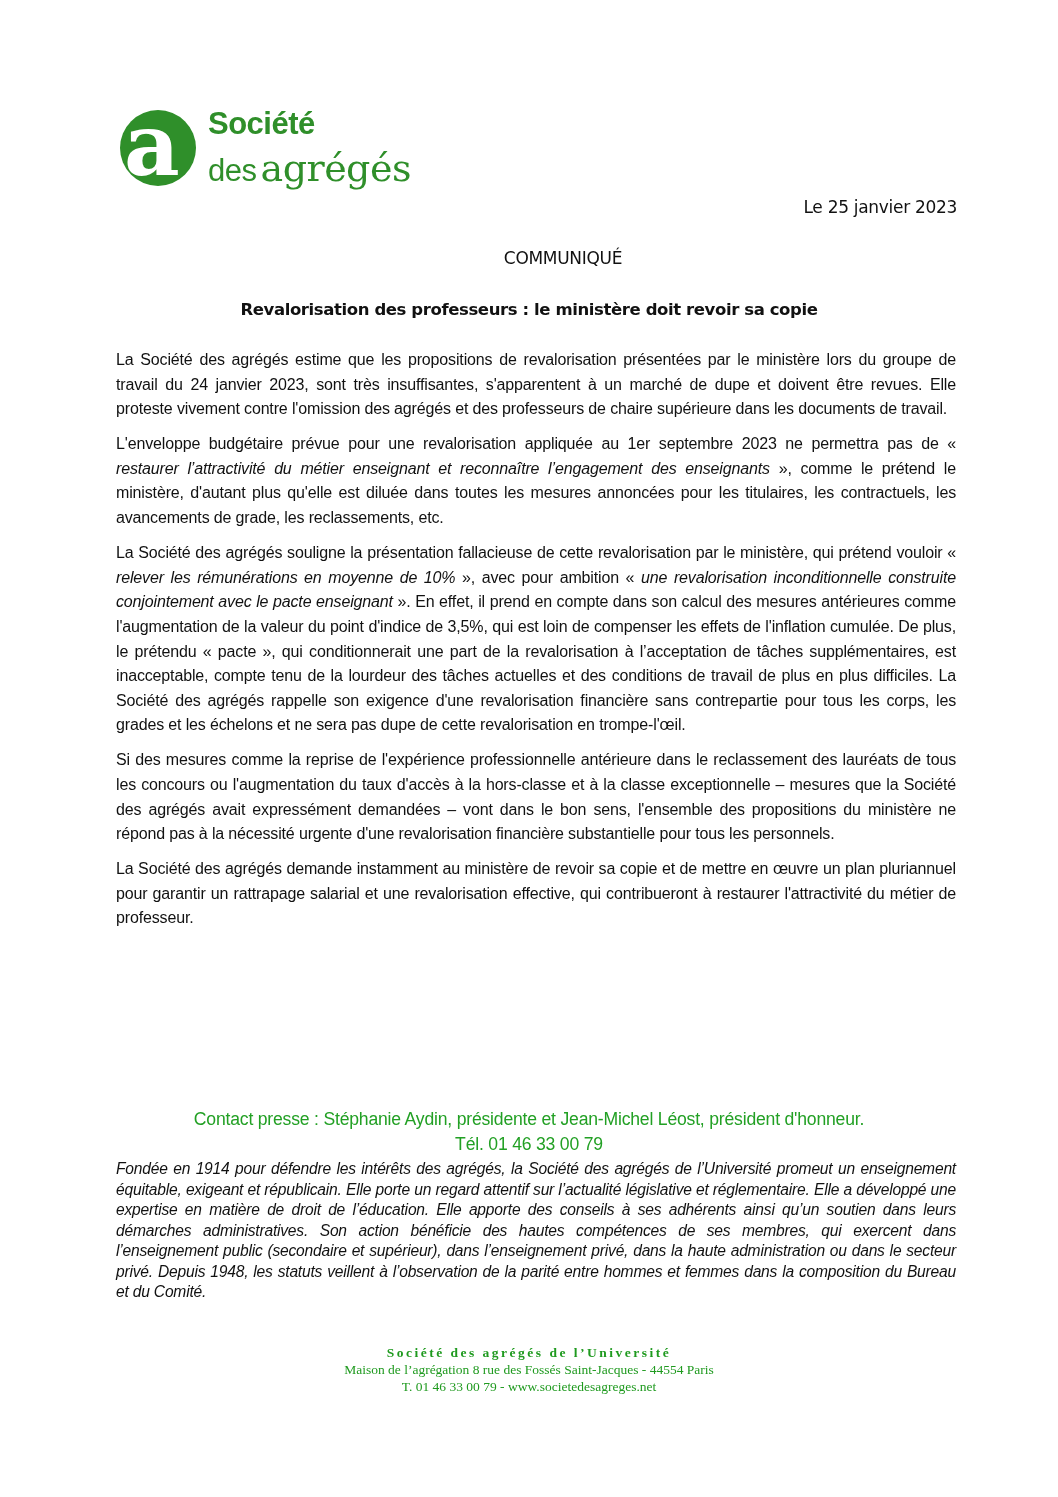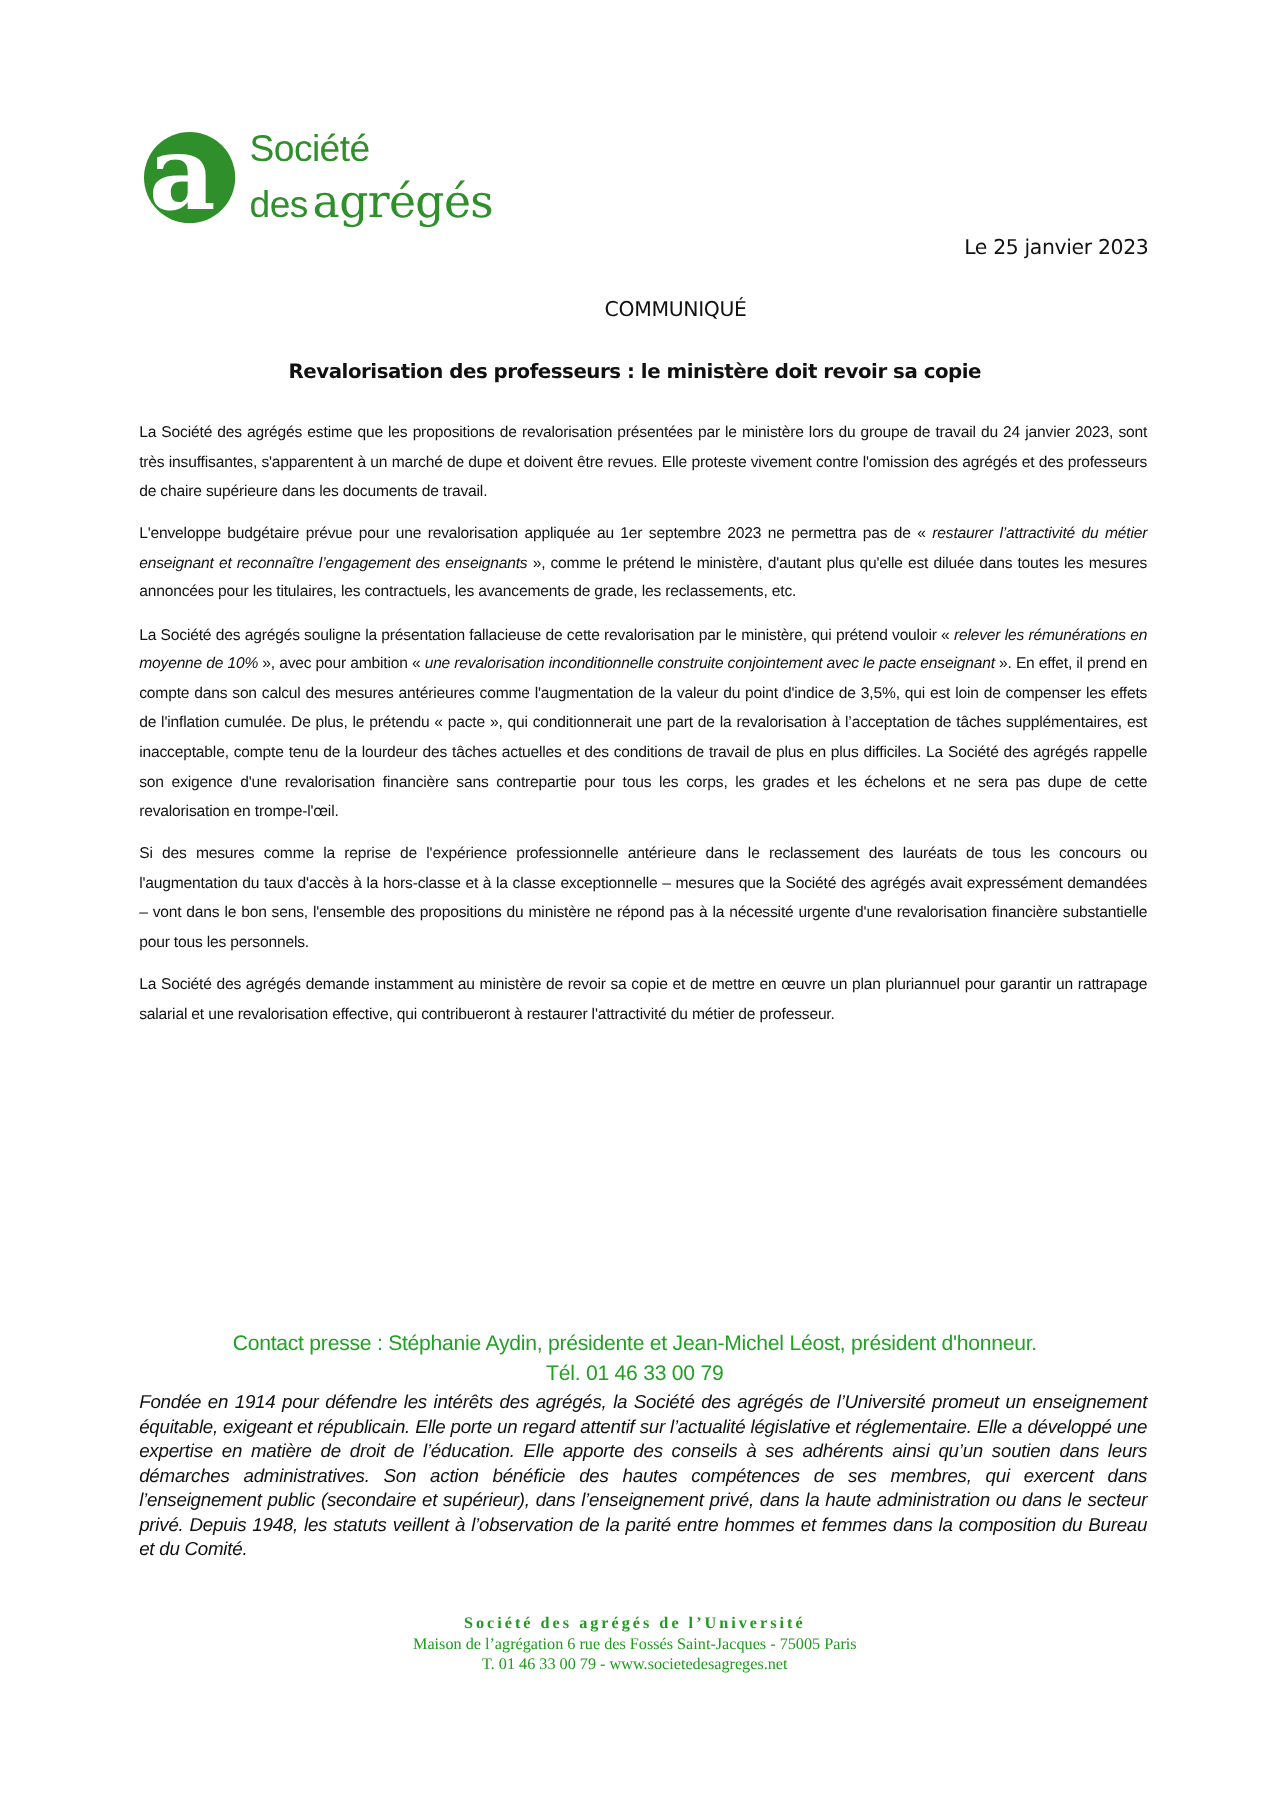--- a/index.html
+++ b/index.html
@@ -6,31 +6,31 @@
   body { width: 1058px; height: 1497px; position: relative; overflow: hidden;
          font-family: "DejaVu Sans", "Liberation Sans", sans-serif; color: #111; }
   .page { position: absolute; left: 0; top: 0; width: 1058px; height: 1497px; }
 
   
   .logo { position: absolute; left: 120px; top: 108px; display: flex; align-items: center; }
   .logo-mark { width: 76px; height: 76px; border-radius: 50%; background: #2f8f2a; position: relative; overflow: hidden; }
   .logo-mark .glyph { position: absolute; left: 4px; top: -8px; font-family: "DejaVu Serif", "Liberation Serif", serif;
                       font-size: 86px; color: #ffffff; font-weight: bold; line-height: 1; }
   .logo-text { margin-left: 12px; color: #2f8f2a; line-height: 1; }
-  .logo-text .l1 { font-family: "Liberation Sans", sans-serif; font-size: 31px; font-weight: 400; letter-spacing: -0.5px; }
+  .logo-text .l1 { font-family: "Liberation Sans", sans-serif; font-size: 31px; font-weight: 700; letter-spacing: -0.5px; }
   .logo-text .l2 { margin-top: 10px; }
   .logo-text .des { font-family: "Liberation Sans", sans-serif; font-size: 31px; font-weight: 300; letter-spacing: -0.5px; }
   .logo-text .agr { font-family: "DejaVu Serif", "Liberation Serif", serif; font-size: 38px; letter-spacing: -0.5px; margin-left: 4px; }
 
   .date { position: absolute; right: 101px; top: 197px; font-size: 17px; font-family: "DejaVu Sans", sans-serif; letter-spacing: -0.3px; }
   .kind { position: absolute; left: 0; width: 1058px; top: 248px; text-align: center; font-size: 17px; letter-spacing: -0.3px; margin-left: 34px; }
   .title { position: absolute; left: 0; width: 1058px; top: 300px; text-align: center; font-size: 16.5px; font-weight: bold; letter-spacing: -0.4px; }
 
   .body { position: absolute; left: 116px; width: 840px; top: 348px; }
-  .para { font-family: "Liberation Sans", sans-serif; font-size: 13px; line-height: 24.6px; text-align: justify;
+  .para { font-family: "Liberation Sans", sans-serif; font-size: 16px; line-height: 24.6px; text-align: justify;
           margin: 0 0 10.5px 0; letter-spacing: -0.15px; }
   .para em { font-style: italic; }
 
   .contact { position: absolute; left: 0; width: 1058px; top: 1107px; text-align: center; color: #22a024;
              font-family: "Liberation Sans", sans-serif; font-size: 17.6px; line-height: 25px; letter-spacing: -0.2px; }
 
   .about { position: absolute; left: 116px; width: 840px; top: 1159px; font-family: "Liberation Sans", sans-serif;
            font-style: italic; font-size: 15.6px; line-height: 20.5px; text-align: justify; letter-spacing: -0.2px; }
 
   .footer { position: absolute; left: 0; width: 1058px; top: 1344px; text-align: center; color: #1f9a1f;
@@ -68,16 +68,16 @@
 
   <div class="contact">
     <div>Contact presse : Stéphanie Aydin, présidente et Jean-Michel Léost, président d'honneur.</div>
     <div>Tél.  01 46 33 00 79</div>
   </div>
 
   <div class="about">Fondée en 1914 pour défendre les intérêts des agrégés, la Société des agrégés de l’Université promeut un enseignement équitable, exigeant et républicain. Elle porte un regard attentif sur l’actualité législative et réglementaire. Elle a développé une expertise en matière de droit de l’éducation. Elle apporte des conseils à ses adhérents ainsi qu’un soutien dans leurs démarches administratives. Son action bénéficie des hautes compétences de ses membres, qui exercent dans l’enseignement public (secondaire et supérieur), dans l’enseignement privé, dans la haute administration ou dans le secteur privé. Depuis 1948, les statuts veillent à l’observation de la parité entre hommes et femmes dans la composition du Bureau et du Comité.</div>
 
   <div class="footer">
     <div class="org">Société des agrégés de l’Université</div>
-    <div>Maison de l’agrégation 6 rue des Fossés Saint-Jacques - 75005 Paris</div>
+    <div>Maison de l’agrégation 8 rue des Fossés Saint-Jacques - 44554 Paris</div>
     <div>T. 01 46 33 00 79 - www.societedesagreges.net</div>
   </div>
 </div>
 
 </body></html>

